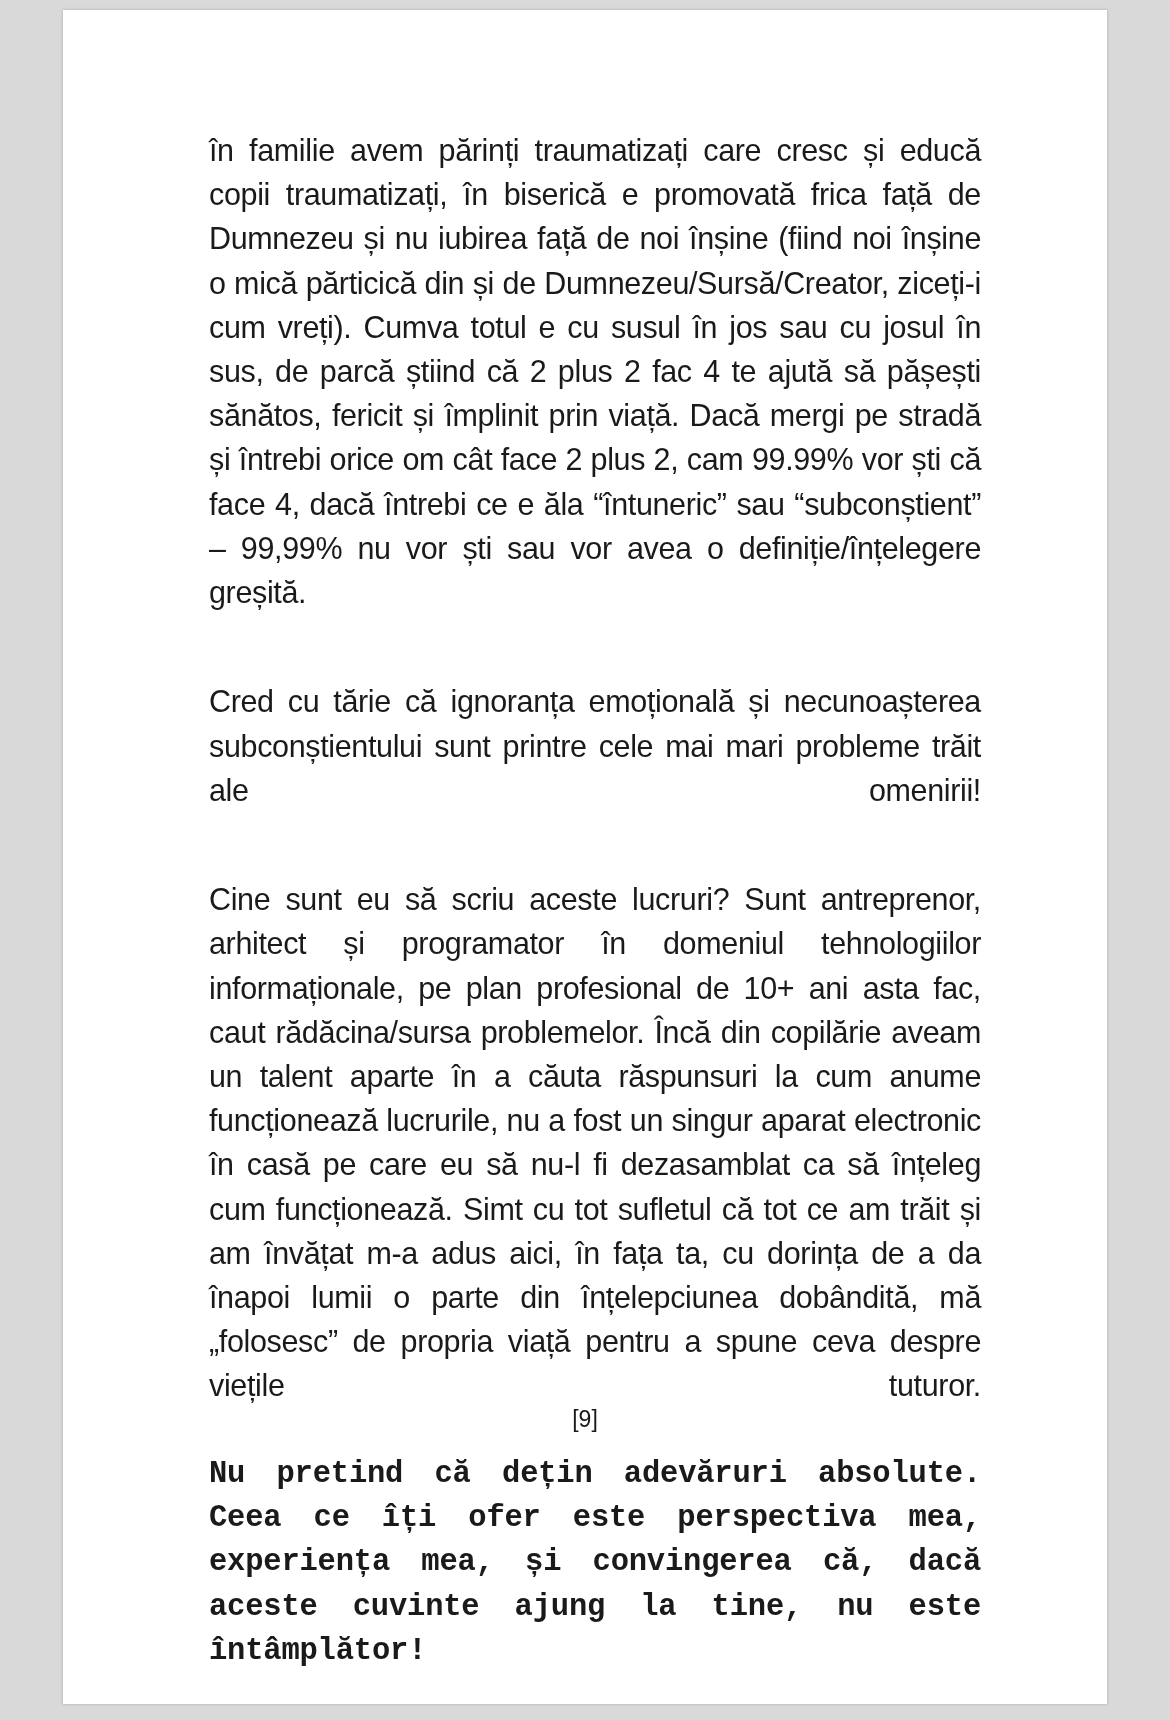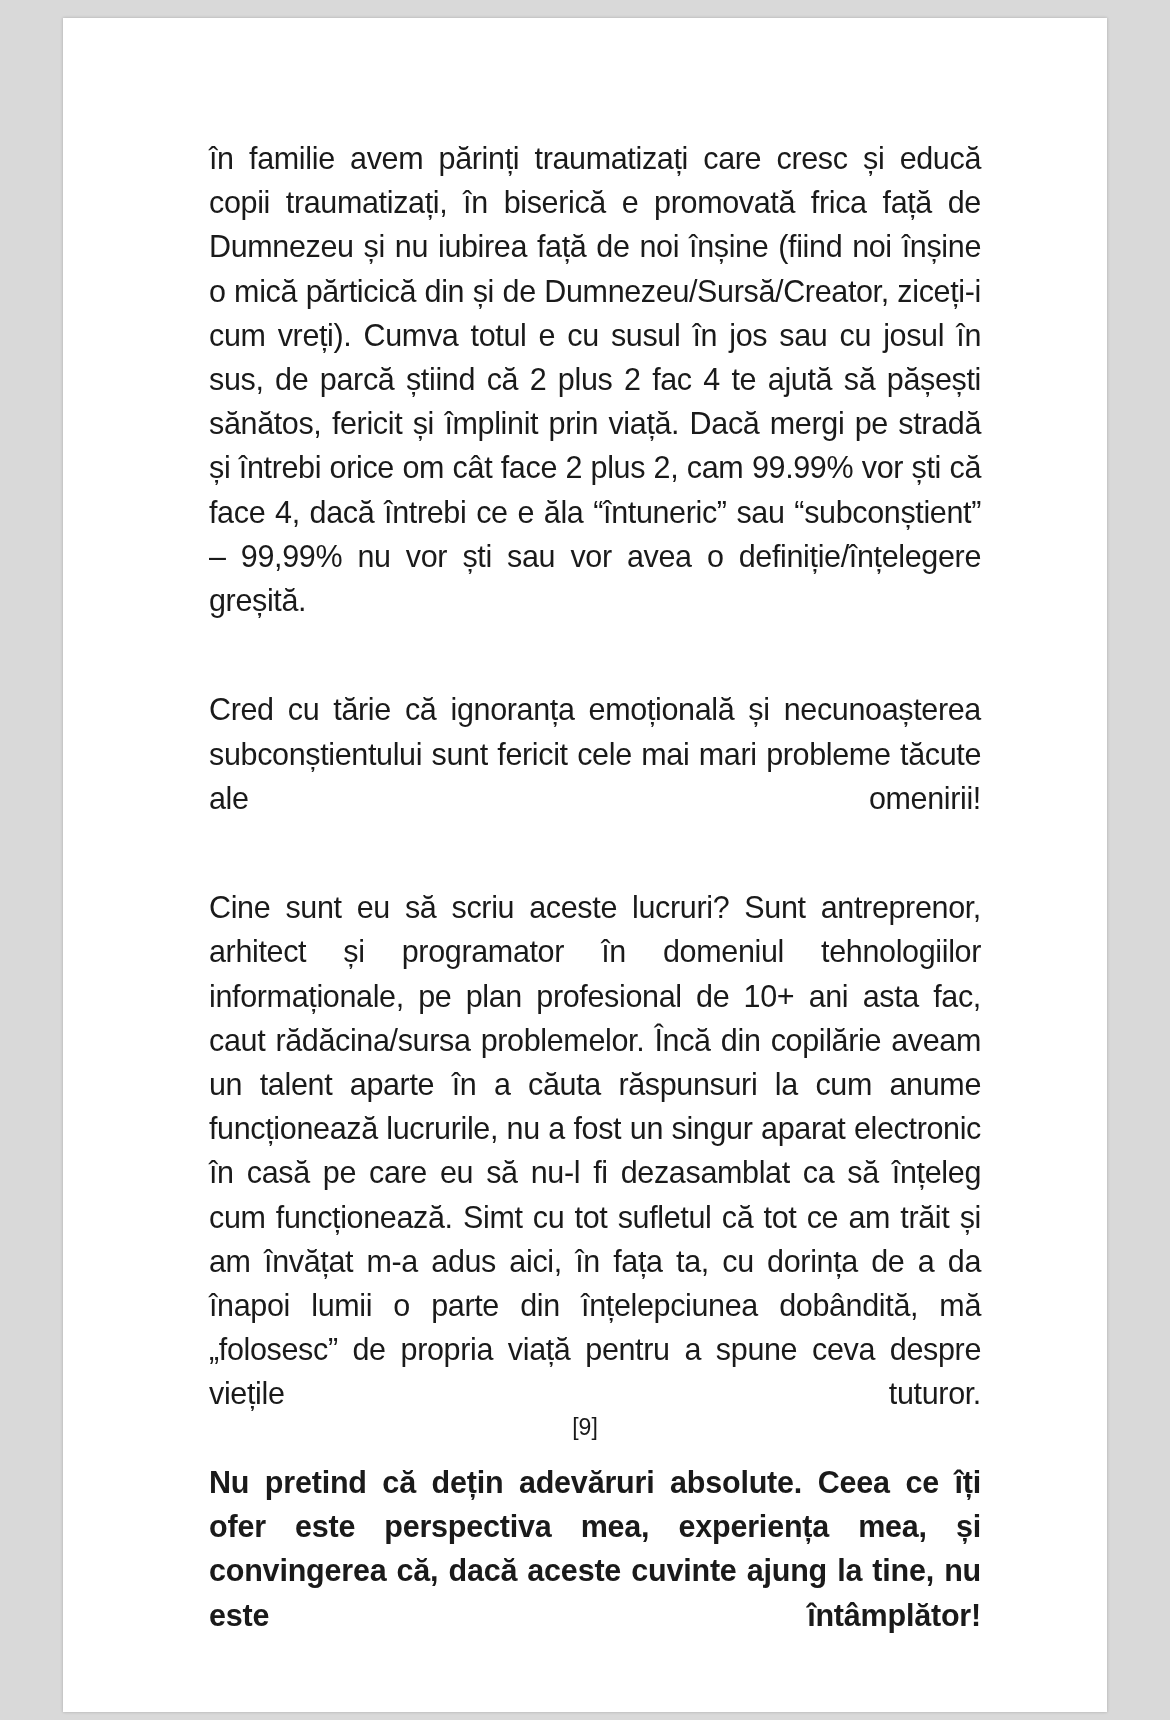--- a/index.html
+++ b/index.html
@@ -11,21 +11,21 @@
     height: 1720px;
     background: #d9d9d9;
     font-family: "DejaVu Sans", sans-serif;
     overflow: hidden;
   }
 
   #page-viewport {
     width: 1170px;
     height: 1720px;
     display: flex;
-    align-items: center;
+    align-items: flex-start;
     justify-content: center;
     background: #d9d9d9;
     box-sizing: border-box;
     padding: 10px 0 0 0;
   }
 
   #page-sheet {
     position: relative;
     width: 1044px;
     height: 1694px;
@@ -55,20 +55,21 @@
   }
 
   .doc-paragraph + .doc-paragraph {
     margin-top: 21px;
   }
 
   .doc-paragraph.is-bold {
     font-weight: 700;
     margin-top: 0;
     letter-spacing: -0.2px;
+    font-family: Liberation Mono, monospace;
   }
 
   .em-italic {
   }
 
   #page-number {
     position: absolute;
     left: 0;
     right: 0;
     top: 1395px;
@@ -90,21 +91,21 @@
 </head>
 <body>
 
 <div id="page-viewport">
   <div id="page-sheet">
 
     <div id="page-body">
 
       <p class="doc-paragraph">în familie avem părinți traumatizați care cresc și educă copii traumatizați, în biserică e promovată frica față de Dumnezeu și nu iubirea față de noi înșine (fiind noi înșine o mică părticică din și de Dumnezeu/Sursă/Creator, ziceți-i cum vreți). Cumva totul e cu susul în jos sau cu josul în sus, de parcă știind că 2 plus 2 fac 4 te ajută să pășești sănătos, fericit și împlinit prin viață. Dacă mergi pe stradă și întrebi orice om cât face 2 plus 2, cam 99.99% vor ști că face 4, dacă întrebi ce e ăla “întuneric” sau “subconștient” – 99,99% nu vor ști sau vor avea o definiție/înțelegere greșită.</p>
 
-      <p class="doc-paragraph">Cred cu tărie că ignoranța emoțională și necunoașterea subconștientului sunt fericit cele mai mari probleme tăcute ale omenirii!</p>
+      <p class="doc-paragraph">Cred cu tărie că ignoranța emoțională și necunoașterea subconștientului sunt printre cele mai mari probleme trăit ale omenirii!</p>
 
       <p class="doc-paragraph"><span>Cine sunt eu să scriu aceste lucruri? Sunt antreprenor, arhitect și programator în domeniul tehnologiilor informaționale, pe plan profesional de 10+ ani asta fac, caut rădăcina/sursa problemelor. Încă din copilărie aveam un talent aparte în a căuta răspunsuri la cum anume funcționează lucrurile, nu a fost un singur aparat electronic în casă pe care eu să nu-l fi dezasamblat ca să înțeleg cum funcționează. Simt cu tot sufletul că tot ce am trăit și am învățat m-a adus aici, în fața ta, cu dorința de a da înapoi lumii o parte din înțelepciunea dobândită, mă </span><span class="em-italic">„folosesc”</span><span> de propria viață pentru a spune ceva despre viețile tuturor.</span></p>
 
       <p class="doc-paragraph is-bold">Nu pretind că dețin adevăruri absolute. Ceea ce îți ofer este perspectiva mea, experiența mea, și convingerea că, dacă aceste cuvinte ajung la tine, nu este întâmplător!</p>
 
     </div>
 
     <div id="page-number">[9]</div>
 
   </div>

